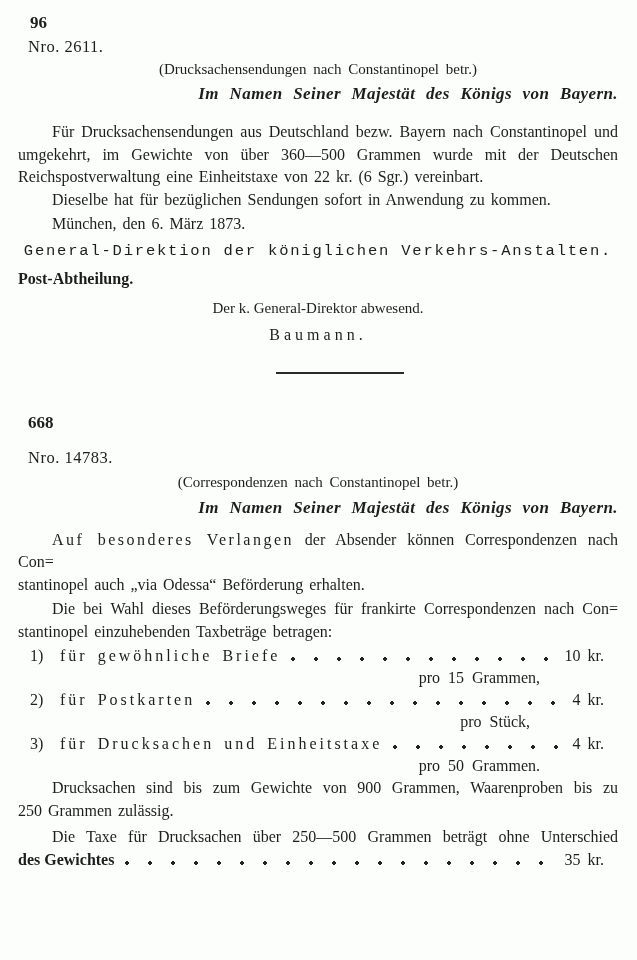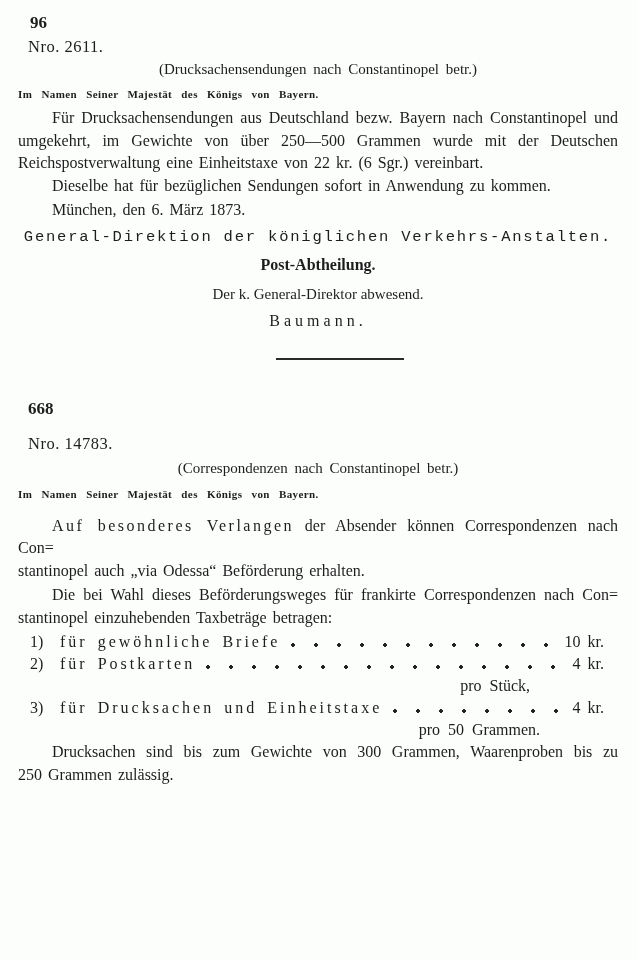--- a/index.html
+++ b/index.html
@@ -33,50 +33,50 @@
     letter-spacing: 0.5px;
   }
   .subject {
     text-align: center;
     font-size: 15px;
     line-height: 21px;
     margin-top: 2px;
     word-spacing: 3px;
   }
   .proclamation {
-    text-align: left;
+    text-align: right;
     font-weight: bold;
-    font-size: 11px;
+    font-size: 17px;
     line-height: 22px;
     margin-top: 3px;
     word-spacing: 6px;
     letter-spacing: 0.4px;
+    font-style: italic;
   }
   .pline {
     line-height: 22.5px;
     word-spacing: 2px;
   }
   .just {
     text-align: justify;
     text-align-last: justify;
   }
   .indent { text-indent: 34px; }
-  .para1 { margin-top: 2px; }
+  .para1 { margin-top: 16px; }
   .dateline { margin-top: 2px; }
 
   .authority {
     text-align: center;
     font-size: 15.5px;
     letter-spacing: 1.8px;
     line-height: 22px;
     margin-top: 4px;
     font-family: Liberation Mono, monospace;
   }
   .department {
-    text-align: center;
     font-weight: bold;
     font-size: 16px;
     line-height: 21px;
     margin-top: 6px;
   }
   .absence {
     text-align: center;
     font-size: 15px;
     line-height: 20px;
     margin-top: 9px;
@@ -157,21 +157,21 @@
   <div class="inner">
 
     <div>
       <div class="pgnum">96</div>
       <div class="nro">Nro. 2611.</div>
       <div class="subject">(Drucksachensendungen nach Constantinopel betr.)</div>
       <div class="proclamation">Im Namen Seiner Majestät des Königs von Bayern.</div>
 
       <div class="para1">
         <div class="pline just indent">Für Drucksachensendungen aus Deutschland bezw. Bayern nach Constantinopel und</div>
-        <div class="pline just">umgekehrt, im Gewichte von über 250—500 Grammen wurde mit der Deutschen</div>
+        <div class="pline just">umgekehrt, im Gewichte von über 360—500 Grammen wurde mit der Deutschen</div>
         <div class="pline">Reichspostverwaltung eine Einheitstaxe von 22 kr. (6 Sgr.) vereinbart.</div>
       </div>
       <div class="pline indent">Dieselbe hat für bezüglichen Sendungen sofort in Anwendung zu kommen.</div>
       <div class="pline indent dateline">München, den 6. März 1873.</div>
 
       <div class="authority">General-Direktion der königlichen Verkehrs-Anstalten.</div>
       <div class="department">Post-Abtheilung.</div>
       <div class="absence">Der k. General-Direktor abwesend.</div>
       <div class="sig-center">Baumann.</div>
     </div>
@@ -193,39 +193,48 @@
         <div class="pline">stantinopel einzuhebenden Taxbeträge betragen:</div>
       </div>
 
       <div class="tariff">
         <div class="titem">
           <span class="tnum">1)</span>
           <span class="tlabel">für gewöhnliche Briefe</span>
           <span class="leader"></span>
           <span class="tamount">10 kr.</span>
         </div>
+        <div class="tunit">pro 15 Grammen,</div>
 
         <div class="titem">
           <span class="tnum">2)</span>
           <span class="tlabel">für Postkarten</span>
           <span class="leader"></span>
           <span class="tamount">4 kr.</span>
         </div>
         <div class="tunit stueck">pro Stück,</div>
 
         <div class="titem">
           <span class="tnum">3)</span>
           <span class="tlabel">für Drucksachen und Einheitstaxe</span>
           <span class="leader"></span>
           <span class="tamount">4 kr.</span>
         </div>
         <div class="tunit">pro 50 Grammen.</div>
       </div>
 
       <div class="para3">
-        <div class="pline just indent">Drucksachen sind bis zum Gewichte von 300 Grammen, Waarenproben bis zu</div>
+        <div class="pline just indent">Drucksachen sind bis zum Gewichte von 900 Grammen, Waarenproben bis zu</div>
         <div class="pline">250 Grammen zulässig.</div>
       </div>
 
+      <div>
+        <div class="pline just indent para4l1">Die Taxe für Drucksachen über 250—500 Grammen beträgt ohne Unterschied</div>
+        <div class="gline">
+          <span class="bold">des Gewichtes</span>
+          <span class="leader"></span>
+          <span class="tamount">35 kr.</span>
+        </div>
+      </div>
     </div>
 
   </div>
 </div>
 
 </body></html>

